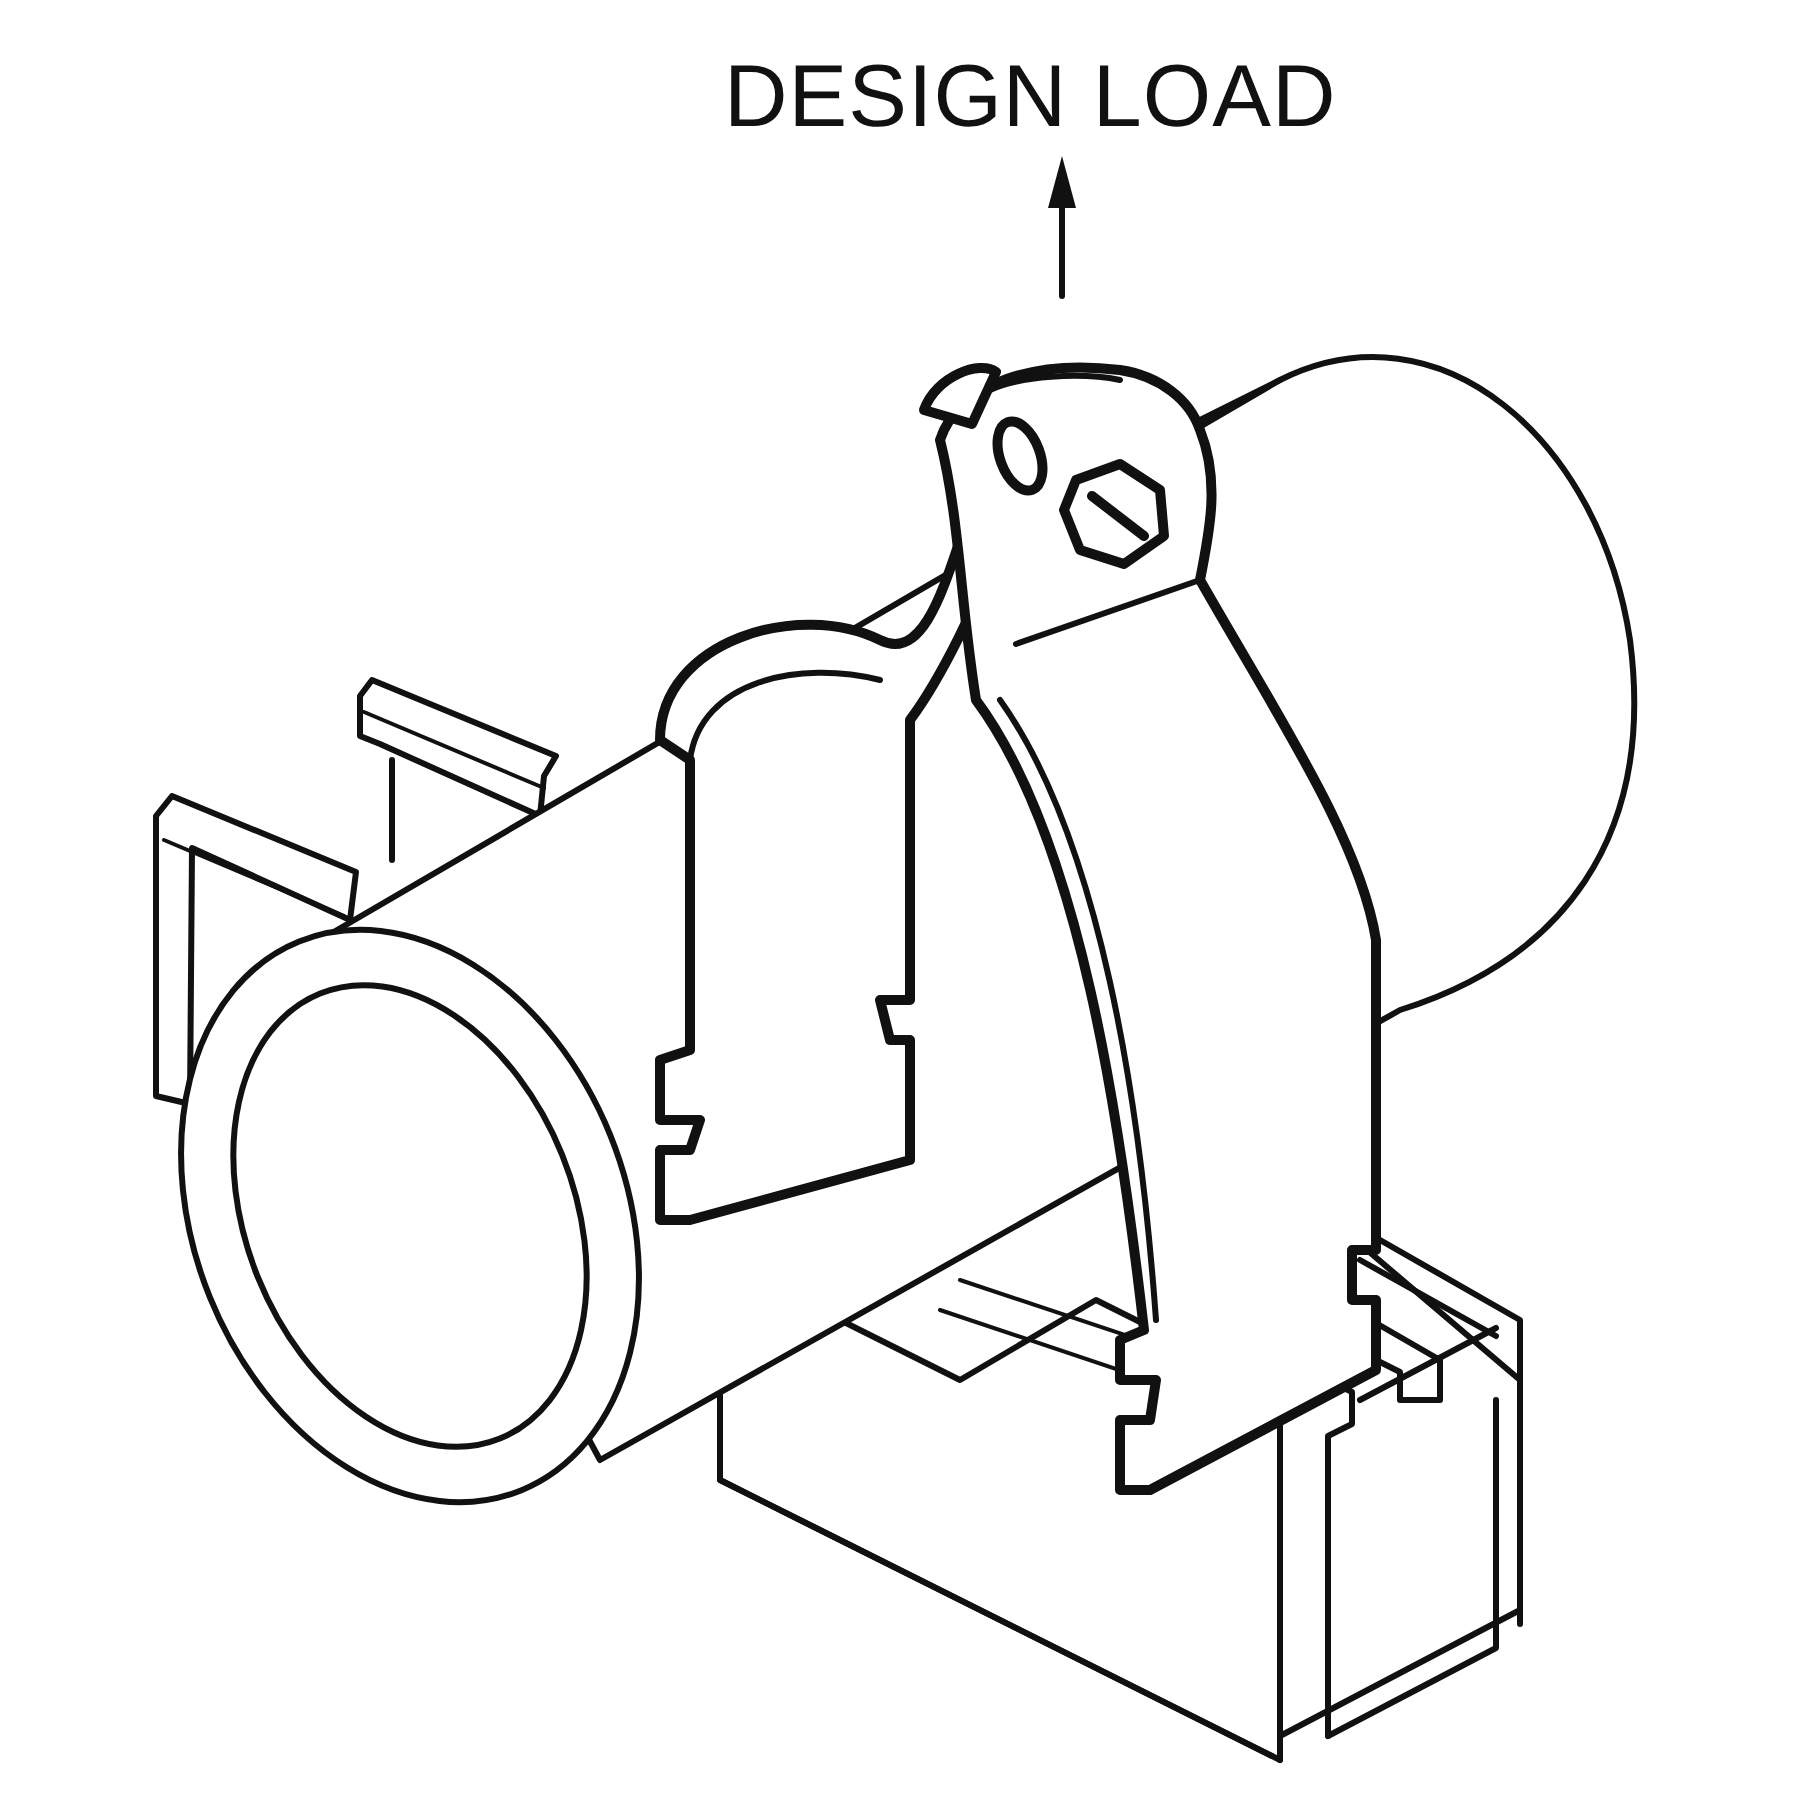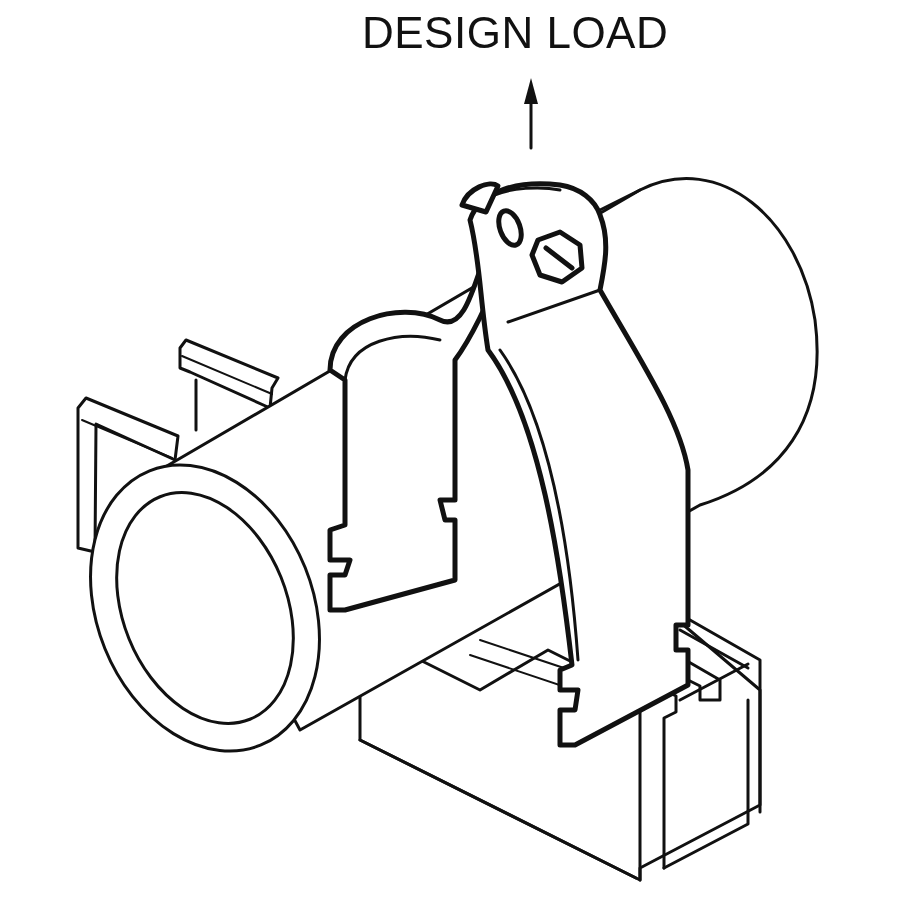--- a/index.html
+++ b/index.html
@@ -1,18 +1,18 @@
 <!DOCTYPE html>
 <html><head>
   <meta charset="utf-8">
   <style>
     html, body { margin: 0; padding: 0; background: #ffffff; }
     .canvas { position: relative; width: 900px; height: 900px; background: #ffffff; overflow: hidden; }
     .label {
-      position: absolute; left: 362px; top: 8px;
+      position: absolute; left: 362px; top: 24px;
       font-family: "Liberation Sans", sans-serif;
       font-size: 44px; letter-spacing: 0.5px; color: #111111; white-space: nowrap;
     }
     svg { position: absolute; left: 0; top: 0; }
     .ln { fill: none; stroke: #111; stroke-width: 3; stroke-linejoin: round; stroke-linecap: round; }
     .thin { fill: none; stroke: #111; stroke-width: 2; stroke-linejoin: round; stroke-linecap: round; }
     .thick { fill: none; stroke: #111; stroke-width: 5; stroke-linejoin: round; stroke-linecap: round; }
     .wf { fill: #fff; stroke: #111; stroke-width: 3; stroke-linejoin: round; }
     .wfk { fill: #fff; stroke: #111; stroke-width: 5; stroke-linejoin: round; }
   </style>

